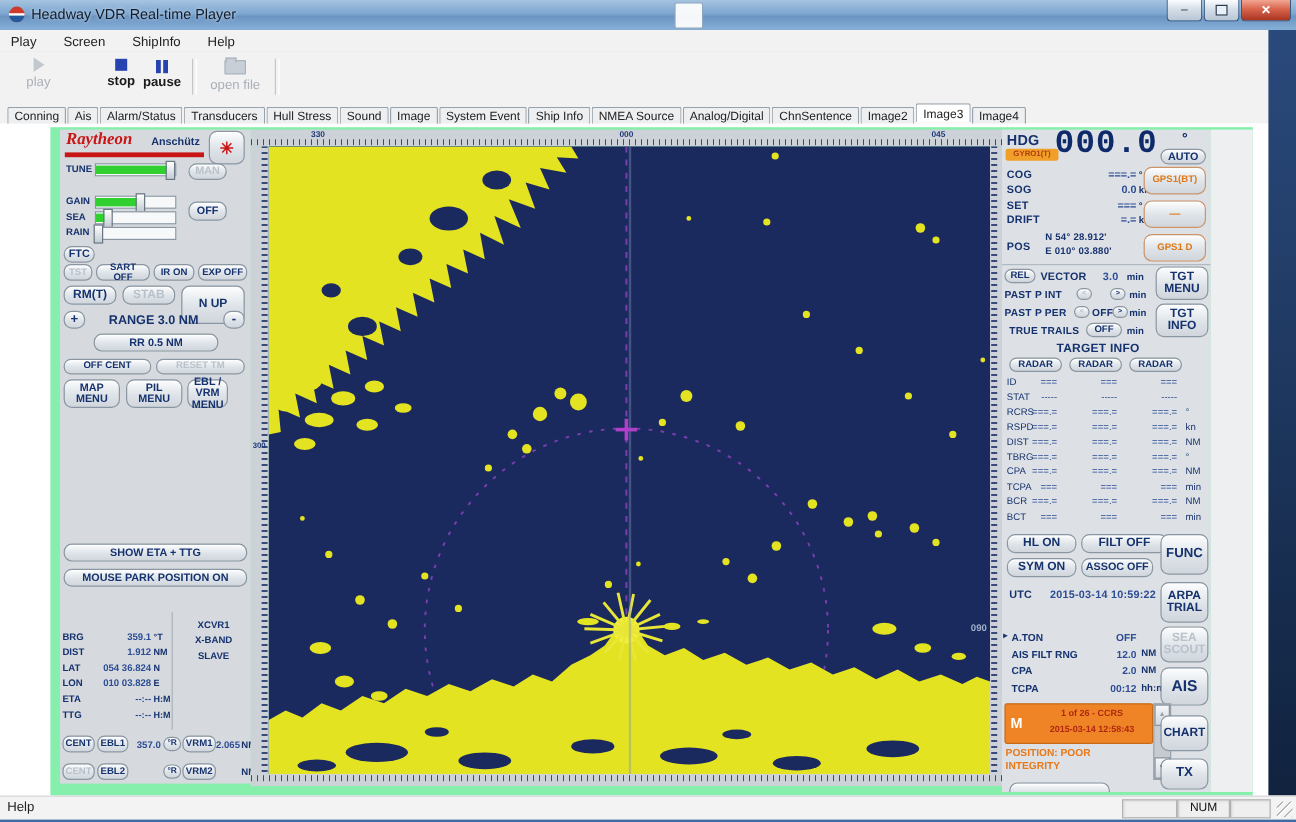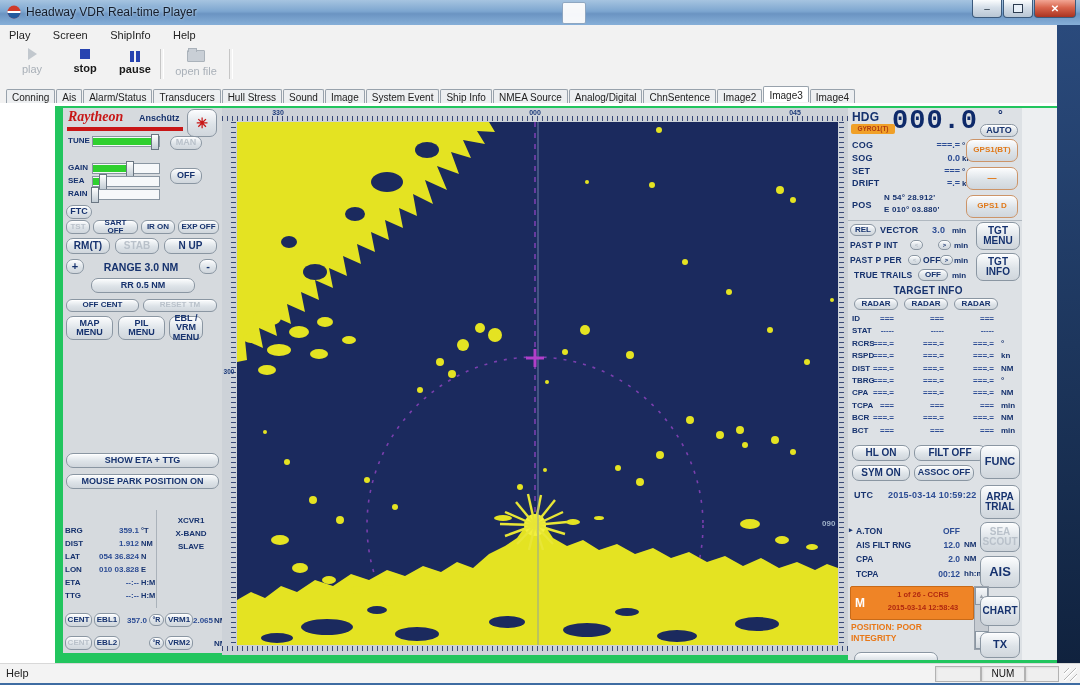--- a/index.html
+++ b/index.html
@@ -33,21 +33,21 @@
   #slider-track{left:237px;top:59px;width:233px;height:4px;background:#e9e9e9;border:1px solid #9aa0a6;border-radius:2px}
   #slider-thumb{left:276px;top:53px;width:7px;height:16px;background:linear-gradient(180deg,#fdfdfd,#cdd5dc);border:1px solid #707880;border-radius:2px}
   #tabbar{left:0;top:85px;width:1062px;height:18px;background:#f2f2f2}
   #tabline{left:0;top:102px;width:1062px;border-bottom:1px solid #96a0aa}
   #tabs{left:6px;top:2px;white-space:nowrap}
   .tab{display:inline-block;padding:2px 5px 1px;font-size:10px;color:#222;background:#edeff1;
        border:1px solid #98a2ac;border-bottom:none;border-radius:2px 2px 0 0;margin-right:1px;position:relative}
   .tab.active{background:#fff;padding-top:3px;top:-2px;z-index:3}
   
   #main{left:0;top:103px;width:1062px;height:560px;background:#fff}
-  #frame{left:55px;top:3px;width:1002px;height:557px;background:#22c55e}
+  #frame{left:42px;top:3px;width:1002px;height:557px;background:#86efac}
   #leftpanel{left:8px;top:2px;width:159px;height:545px;background:#d6dade;overflow:hidden}
   #rightpanel{left:793px;top:2px;width:174px;height:552px;background:#dde1e5;overflow:hidden}
   #gapstrip{left:967px;top:2px;width:35px;height:552px;background:#edeff1}
   #desktop{left:1057px;top:25px;width:23px;height:638px;background:linear-gradient(180deg,#2a4a7c,#10223e)}
   
   .b{position:absolute;display:flex;align-items:center;justify-content:center;text-align:center;
      font-size:9px;font-weight:bold;color:#16326e;line-height:1.05;padding:0 2px;box-sizing:border-box;
      background:linear-gradient(180deg,#fcfdfe,#dde3e8 55%,#d0d6dc);border:1px solid #8a96a2;border-radius:7px;
      box-shadow:inset 0 1px 0 rgba(255,255,255,.75)}
   .b.dis{color:#b9c1ca}
@@ -77,21 +77,21 @@
   .tr2{position:absolute;top:0;bottom:0;left:1px;width:5px;background:repeating-linear-gradient(180deg,#3a4a78 0 1px,transparent 1px 5px)}
   .bearing{position:absolute;font-size:7px;font-weight:bold;color:#1c3a7a;width:24px;text-align:center}
   
   .rl{position:absolute;font-size:9px;font-weight:bold;color:#16326e;letter-spacing:.2px}
   .rv{position:absolute;font-size:9px;font-weight:bold;color:#2c4c94;text-align:right;width:60px}
   .ru{position:absolute;font-size:8px;font-weight:bold;color:#16326e}
   #hdgval{left:44px;top:-2px;font-size:27px;font-weight:bold;color:#0e2a6a;font-family:Liberation Mono, monospace;letter-spacing:1px}
   #hdgdeg{left:150px;top:0px;font-size:12px;font-weight:bold;color:#0e2a6a}
   #gyrobadge{left:3px;top:16px;width:44px;height:10px;background:#f0a028;color:#b03a10;font-size:6.5px;font-weight:bold;text-align:center;line-height:10px;border-radius:2px}
   .trow{position:relative;height:12.4px}
-  .trow span{position:absolute;top:0;font-size:8px;font-weight:bold}
+  .trow span{position:absolute;top:0;font-size:8px;font-weight:normal}
   .tlb{left:4px;color:#16326e}
   .tv{color:#2c4c94;text-align:right;width:44px}
   .c1{right:128px}.c2{right:78px}.c3{right:28px}
   .tu{left:153px;color:#16326e}
   .arow{position:relative;height:14.2px}
   .al{position:absolute;left:8px;font-size:8.5px;font-weight:bold;color:#16326e}
   .arow:first-child .al:before{content:"▸";position:absolute;left:-7px;font-size:7px;color:#16326e}
   .av{position:absolute;right:62px;width:50px;text-align:right;font-size:8.5px;font-weight:bold;color:#2c4c94}
   .au{position:absolute;left:116px;font-size:8px;font-weight:bold;color:#16326e}
   #alertbox{left:2px;top:478px;width:122px;height:32px;background:#ef8426;border:1px solid #c86a18;border-radius:2px}
@@ -132,21 +132,21 @@
   <span class="menuitem">Screen</span>
   <span class="menuitem">ShipInfo</span>
   <span class="menuitem">Help</span>
 </div>
 
 <div class="abs" id="toolbar">
   <div class="abs tool" style="left:5px">
     <div class="tricon"></div>
     <div class="toollbl dim">play</div>
   </div>
-  <div class="abs tool" style="left:58px">
+  <div class="abs tool" style="left:74px">
     <div class="sqicon"></div>
     <div class="toollbl" style="font-weight:bold">stop</div>
   </div>
   <div class="abs tool" style="left:108px">
     <div class="pbars"><span class="pbar"></span><span class="pbar"></span></div>
     <div class="toollbl" style="font-weight:bold">pause</div>
   </div>
   <div class="abs sep" style="left:160px"></div>
   <div class="abs tool" style="left:166px;width:60px">
     <div class="folder"></div>
@@ -211,21 +211,21 @@
     <div class="b dis" style="left:107px;top:28px;width:32px;height:14px">MAN</div>
     <div class="b" style="left:107px;top:60px;width:32px;height:16px">OFF</div>
     <div class="b" style="left:3px;top:97px;width:26px;height:14px">FTC</div>
     <div class="b dis sm" style="left:3px;top:112px;width:24px;height:14px">TST</div>
     <div class="b sm" style="left:30px;top:112px;width:45px;height:14px">SART OFF</div>
     <div class="b sm" style="left:78px;top:112px;width:34px;height:14px">IR ON</div>
     <div class="b sm" style="left:115px;top:112px;width:41px;height:14px">EXP OFF</div>
 
     <div class="b" style="left:3px;top:130px;width:44px;height:16px;font-size:10px">RM(T)</div>
     <div class="b dis" style="left:52px;top:130px;width:44px;height:16px;font-size:10px">STAB</div>
-    <div class="b" style="left:101px;top:130px;width:53px;height:16px;font-size:10px">N UP</div>
+    <div class="b" style="left:101px;top:130px;width:53px;height:32px;font-size:10px">N UP</div>
 
     <div class="b" style="left:3px;top:151px;width:18px;height:15px;font-size:11px">+</div>
     <span class="abs" style="left:24px;top:153px;width:108px;text-align:center;font-size:10.5px;font-weight:bold;color:#16326e">RANGE 3.0 NM</span>
     <div class="b" style="left:136px;top:151px;width:18px;height:15px;font-size:11px">-</div>
     <div class="b" style="left:28px;top:170px;width:104px;height:15px">RR 0.5 NM</div>
     <div class="b sm" style="left:3px;top:191px;width:73px;height:13px">OFF CENT</div>
     <div class="b dis sm" style="left:80px;top:191px;width:74px;height:13px">RESET TM</div>
     <div class="b" style="left:3px;top:208px;width:47px;height:24px">MAP MENU</div>
     <div class="b" style="left:55px;top:208px;width:47px;height:24px">PIL MENU</div>
     <div class="b" style="left:106px;top:208px;width:34px;height:24px">EBL / VRM MENU</div>

